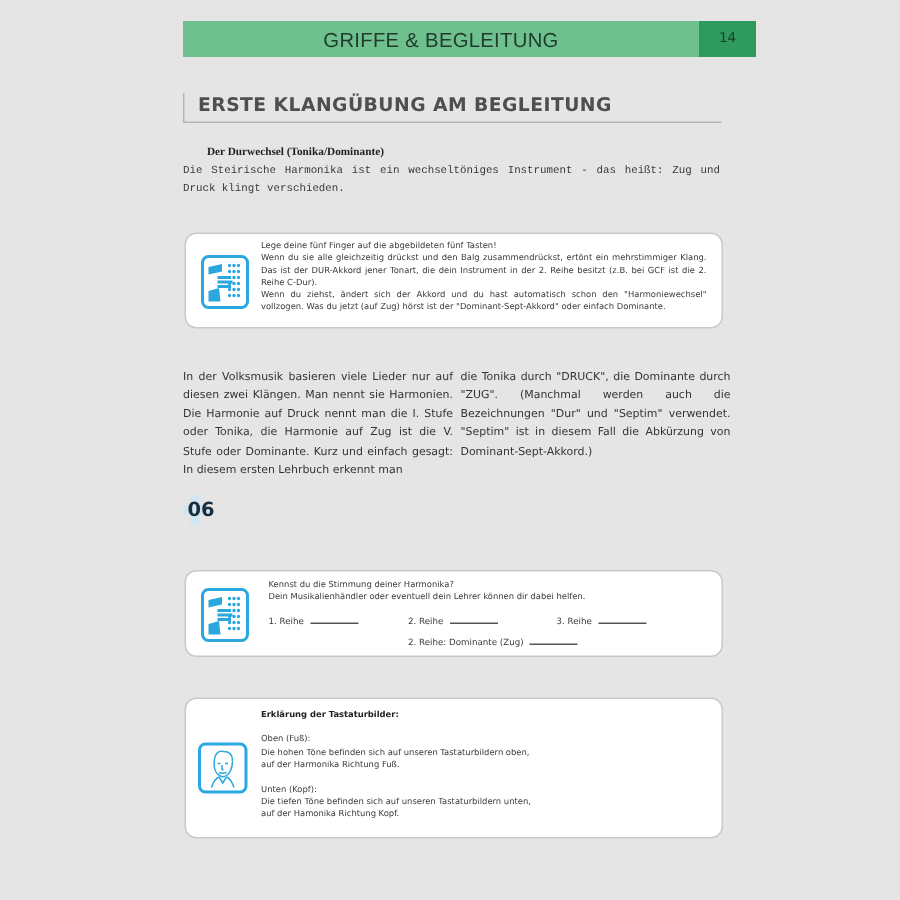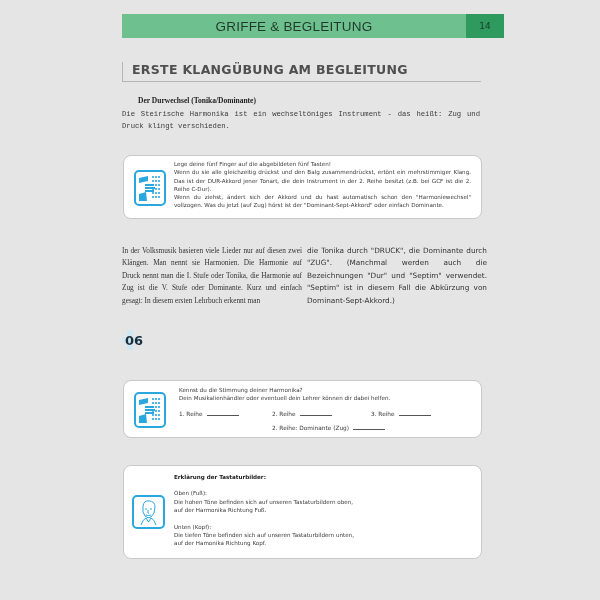--- a/index.html
+++ b/index.html
@@ -88,21 +88,21 @@
         </g>
       </svg>
     </div>
     <div class="box-text" style="left:50px; top:4px; width:297px;">
       <div>Lege deine fünf Finger auf die abgebildeten fünf Tasten!</div>
       <div>Wenn du sie alle gleichzeitig drückst und den Balg zusammendrückst, ertönt ein mehrstimmiger Klang. Das ist der DUR-Akkord jener Tonart, die dein Instrument in der 2. Reihe besitzt (z.B. bei GCF ist die 2. Reihe C-Dur).</div>
       <div>Wenn du ziehst, ändert sich der Akkord und du hast automatisch schon den "Harmoniewechsel" vollzogen. Was du jetzt (auf Zug) hörst ist der "Dominant-Sept-Akkord" oder einfach Dominante.</div>
     </div>
   </div>
 
-  <div class="col" style="left:122px;font-family:Liberation Serif, serif;">In der Volksmusik basieren viele Lieder nur auf diesen zwei Klängen. Man nennt sie Harmonien. Die Harmonie auf Druck nennt man die I. Stufe oder Tonika, die Harmonie auf Zug ist die V. Stufe oder Dominante. Kurz und einfach gesagt: In diesem ersten Lehrbuch erkennt man</div>
+  <div class="col" style="left:122px;">In der Volksmusik basieren viele Lieder nur auf diesen zwei Klängen. Man nennt sie Harmonien. Die Harmonie auf Druck nennt man die I. Stufe oder Tonika, die Harmonie auf Zug ist die V. Stufe oder Dominante. Kurz und einfach gesagt: In diesem ersten Lehrbuch erkennt man</div>
   <div class="col" style="left:307px;">die Tonika durch "DRUCK", die Dominante durch "ZUG". (Manchmal werden auch die Bezeichnungen "Dur" und "Septim" verwendet. "Septim" ist in diesem Fall die Abkürzung von Dominant-Sept-Akkord.)</div>
 
   <div class="audio-row">
     <div class="audio-badge">
       <div class="audio-badge-bg"></div>
       <div class="audio-badge-bg2"></div>
       <span class="audio-num">06</span>
     </div>
   </div>
 

